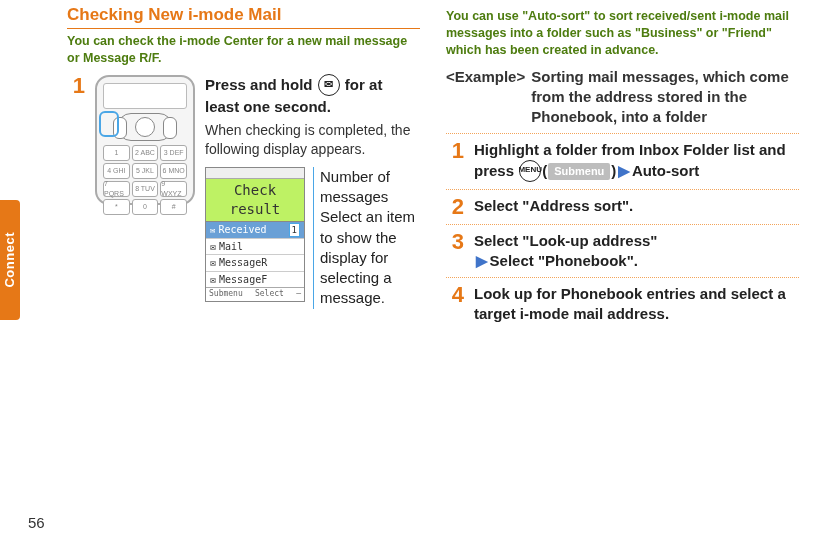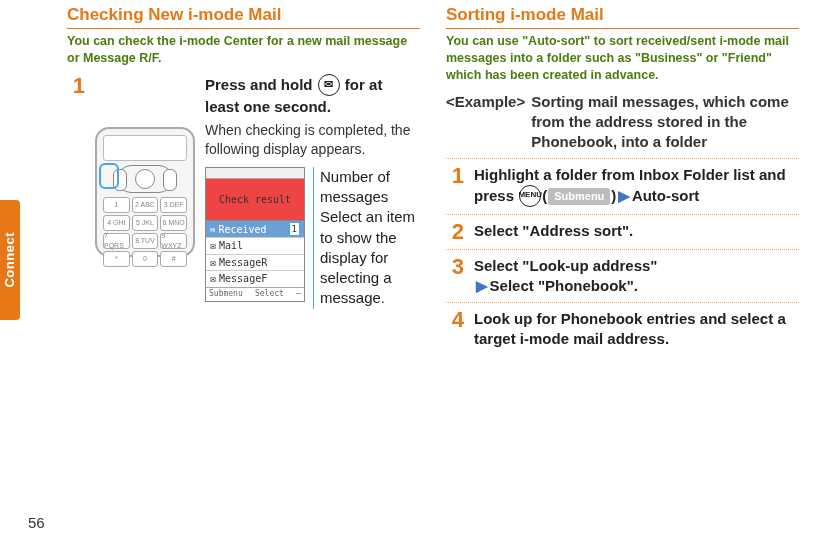--- a/index.html
+++ b/index.html
@@ -63,21 +63,21 @@
     display:flex;align-items:center;justify-content:center;
   }
   .sidetab span{
     color:#fff;font-weight:bold;font-size:13px;
     transform:rotate(-90deg);white-space:nowrap;letter-spacing:.5px;
   }
   .pageno{
     position:absolute;left:28px;bottom:10px;font-size:15px;color:#333;
   }
   
-  .phone-wrap{display:flex;gap:10px;align-items:center}
+  .phone-wrap{display:flex;gap:10px;align-items:flex-start}
   .phone{
     width:100px;height:130px;border:2px solid #aaa;border-radius:14px;
     background:#f5f5f5;position:relative;padding:6px;box-sizing:border-box;
     flex:none;
   }
   .phone .screen{
     width:100%;height:26px;background:#fff;border:1px solid #bbb;border-radius:3px;
     margin-bottom:4px;box-sizing:border-box;
   }
   .phone .dpad{
@@ -106,22 +106,22 @@
     font-size:7px;display:flex;align-items:center;justify-content:center;color:#888;
   }
   
   .result-group{display:flex;gap:8px;margin-top:8px;align-items:flex-start}
   .result{
     width:100px;border:1.5px solid #888;background:#fff;font-size:10px;
     box-sizing:border-box;flex:none;
   }
   .result .bar{height:10px;background:#efefef;border-bottom:1px solid #aaa}
   .result .title{
-    background:#ef4444;border-bottom:1px solid #888;text-align:center;
-    font-size:10px;padding:14px 0;color:#333;font-family:monospace;
+    background:#bef264;border-bottom:1px solid #888;text-align:center;
+    font-size:14px;padding:2px 0;color:#333;font-family:monospace;
   }
   .result .sel{
     background:#6aa0d6;color:#fff;padding:1px 4px;font-family:monospace;
     display:flex;align-items:center;gap:3px;
   }
   .result .sel .env{font-size:9px}
   .result .cnt{
     display:inline-block;border:1px solid #4aa6e6;padding:0 2px;margin-left:auto;
     background:#fff;color:#333;font-size:9px;
   }
@@ -222,21 +222,20 @@
               </div>
             </div>
 
           </div>
         </div>
       </div>
     </div>
   </div>
 
   <div class="col">
-    <h2 class="section orange">Sorting i-mode Mail</h2>
     <div class="intro">You can use "Auto-sort" to sort received/sent i-mode mail messages into a folder such as "Business" or "Friend" which has been created in advance.</div>
     <div class="example">
       <span class="lbl">&lt;Example&gt;</span>
       <span>Sorting mail messages, which come from the address stored in the Phonebook, into a folder</span>
     </div>
     <hr class="dotrule">
 
     <div class="step">
       <div class="step-num">1</div>
       <div class="step-body step-title">

